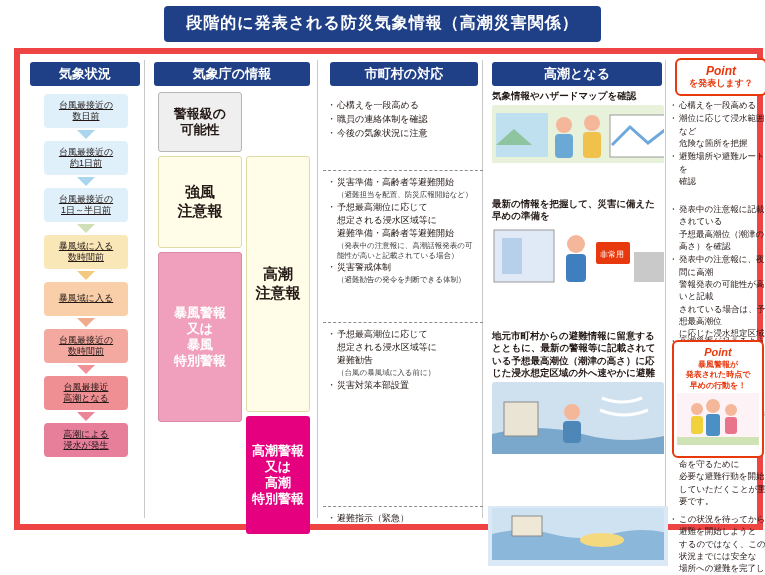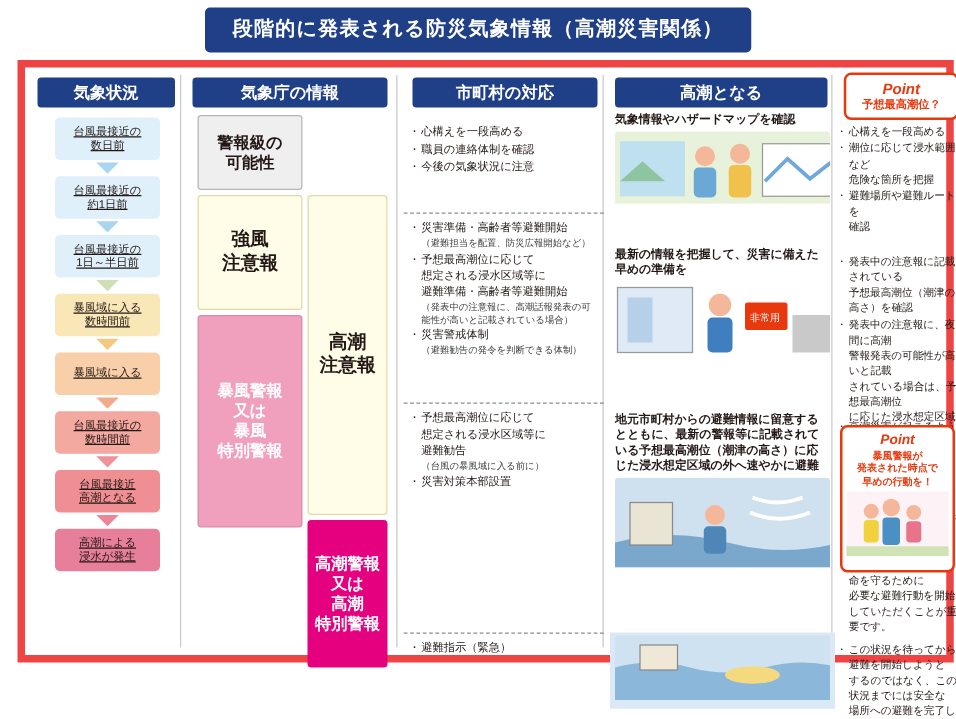--- a/index.html
+++ b/index.html
@@ -128,21 +128,21 @@
     <div class="vline" style="left:462px;top:6px;height:458px;"></div>
     <div class="vline" style="left:645px;top:6px;height:458px;"></div>
 
     <div class="colhead" id="h1">気象状況</div>
     <div class="colhead" id="h2">気象庁の情報</div>
     <div class="colhead" id="h3">市町村の対応</div>
     <div class="colhead" id="h4">高潮となる</div>
 
     <div class="point-head">
       <span class="p1">Point</span>
-      <span class="p2">予想最高潮位？</span>
+      <span class="p2">を発表します？</span>
     </div>
 
     <div class="tl" id="timeline">
         <div class="tl-box" style="background: rgb(223, 240, 251); height: 34px;">
           <span>台風最接近の<br>数日前</span>
         </div>
         <div class="tl-arrow" style="border-top: 9px solid rgb(169, 213, 239);"></div>
         <div class="tl-box" style="background: rgb(223, 240, 251); height: 34px;">
           <span>台風最接近の<br>約1日前</span>
         </div>

